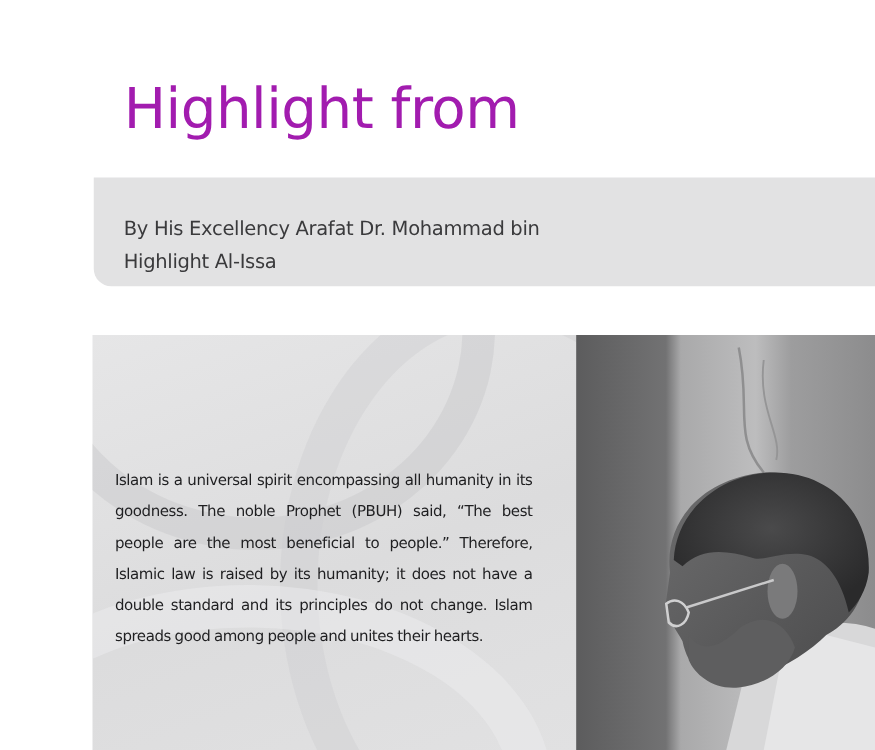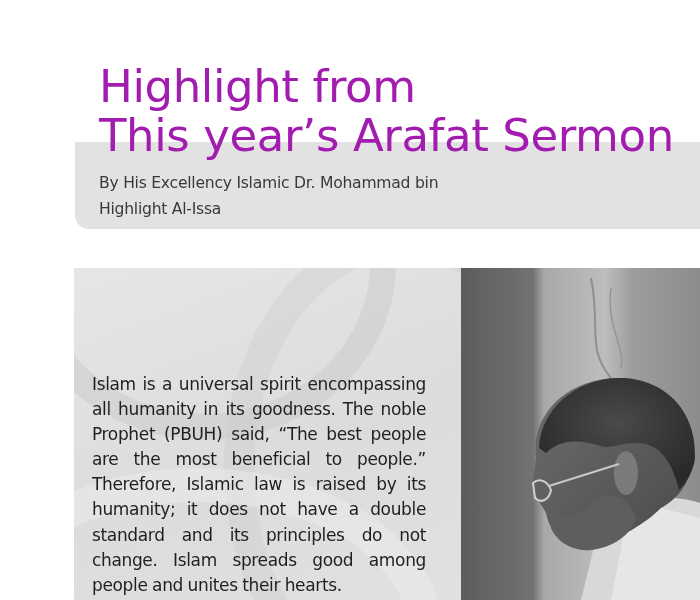--- a/index.html
+++ b/index.html
@@ -29,41 +29,40 @@
       position: absolute; left: 74px; top: 268px; width: 388px; height: 332px;
       background: linear-gradient(160deg, #e6e6e7 0%, #dcdcdd 55%, #e1e1e2 100%);
       overflow: hidden;
     }
     .swirl {
       position: absolute; border-radius: 50%;
       border: 26px solid rgba(200,200,202,0.45);
     }
     .body-text {
       position: absolute; left: 92px; top: 372px; width: 334px; margin: 0;
-      font-family: "DejaVu Sans", sans-serif; font-size: 17px; line-height: 25.1px;
+      font-family: "DejaVu Sans", sans-serif; font-size: 12px; line-height: 25.1px;
       color: #1f1f21; text-align: justify; letter-spacing: -0.35px; word-spacing: -0.5px;
       z-index: 2;
     }
     .photo {
       position: absolute; left: 461px; top: 268px; width: 239px; height: 332px;
       overflow: hidden; background: #6a6a6b;
     }
   </style>
 </head>
 <body>
 
 <div class="band"></div>
 
 <h1 class="title">
   <span>Highlight from</span>
-  <span>This year’s Arafat Sermon</span>
 </h1>
 
 <p class="byline">
-  <span>By His Excellency Islamic Dr. Mohammad bin</span>
+  <span>By His Excellency Arafat Dr. Mohammad bin</span>
   <span>Highlight Al-Issa</span>
 </p>
 
 <div class="panel">
   <div class="swirl" style="left:-60px; top:-180px; width:330px; height:300px;"></div>
   <div class="swirl" style="left:150px; top:-40px; width:300px; height:420px; border-width:30px; border-color:rgba(205,205,207,0.4);"></div>
   <div class="swirl" style="left:-120px; top:200px; width:420px; height:260px; border-width:34px; border-color:rgba(235,235,236,0.55);"></div>
 </div>
 
 <p class="body-text">Islam is a universal spirit encompassing all humanity in its goodness. The noble Prophet (PBUH) said, “The best people are the most beneficial to people.” Therefore, Islamic law is raised by its humanity; it does not have a double standard and its principles do not change. Islam spreads good among people and unites their hearts.</p>

